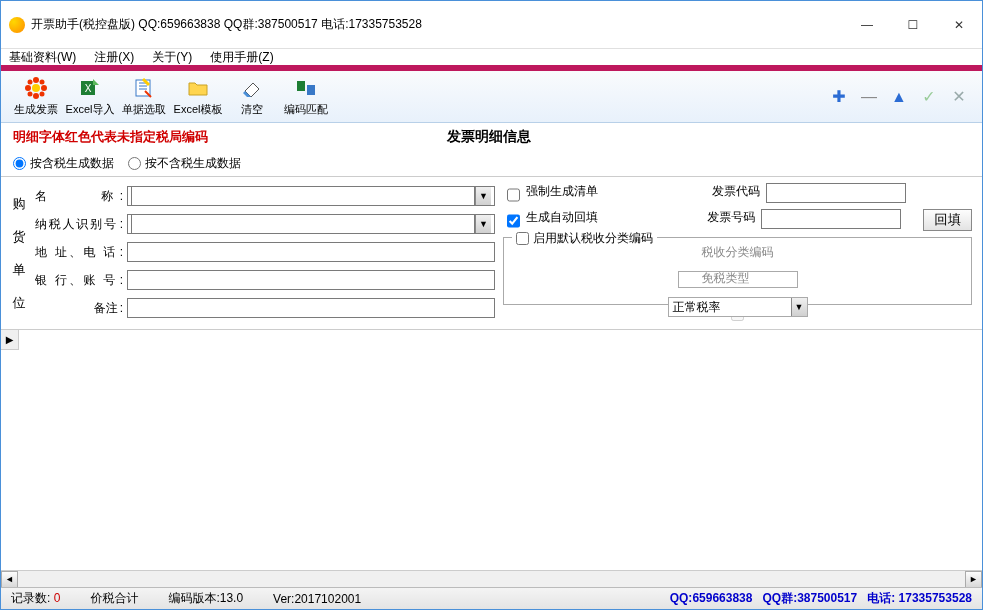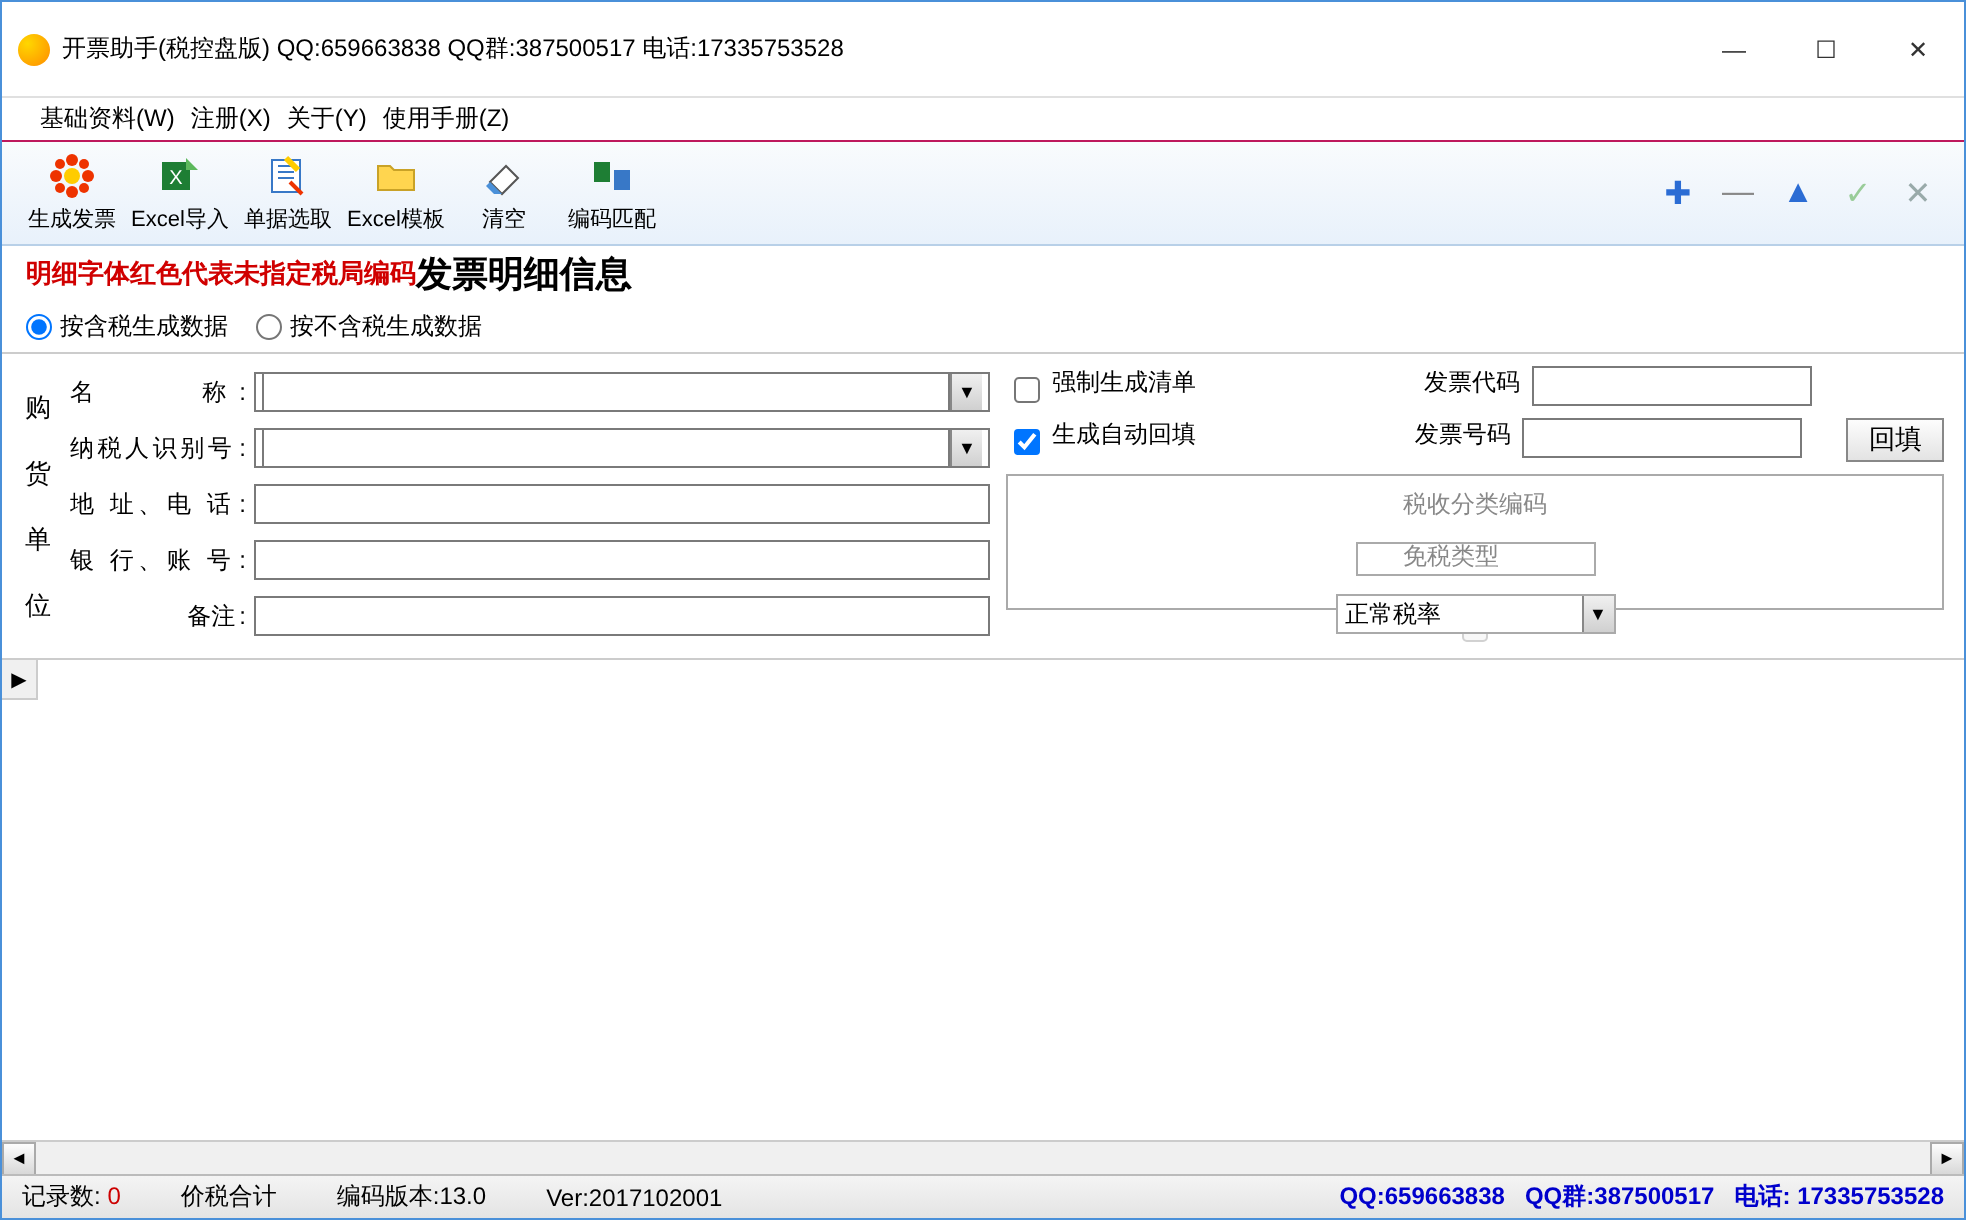--- a/index.html
+++ b/index.html
@@ -2,31 +2,31 @@
 <html><head>
 <meta charset="utf-8">
 <style>
 * { box-sizing: border-box; margin: 0; padding: 0; }
 body { font-family: "Microsoft YaHei", SimSun, Arial, sans-serif; font-size: 12px; background: #fff; width: 983px; height: 610px; overflow: hidden; display: flex; flex-direction: column; border: 1px solid #4a90d9; }
 .titlebar { height: 48px; background: #fff; display: flex; align-items: center; padding: 0 0 0 8px; border-bottom: 1px solid #e0e0e0; }
 .titlebar .app-icon { width: 16px; height: 16px; background: radial-gradient(circle at 30% 30%, #ffd700, #ff8c00); border-radius: 50%; margin-right: 6px; }
 .titlebar .title { flex: 0 0 auto; }
 .titlebar .spacer { flex: 1; }
 .win-btn { width: 46px; height: 30px; display: flex; align-items: center; justify-content: center; color: #333; }
-.menubar { height: 22px; display: flex; align-items: center; padding: 0 15px; background: #fff; border-bottom: 1px solid #be185d; }
+.menubar { height: 22px; display: flex; align-items: center; padding: 0 4px; gap: 10px; background: #fff; border-bottom: 6px solid #be185d; }
 .menubar .menu-item { padding: 2px 4px; }
 .toolbar { height: 52px; background: linear-gradient(#f9fbfd, #e8f1fb); border-bottom: 1px solid #b8d0e8; display: flex; align-items: center; padding: 0 8px; }
 .tb-btn { display: flex; flex-direction: column; align-items: center; justify-content: center; width: 54px; height: 48px; cursor: pointer; }
 .tb-icon { width: 24px; height: 24px; display: flex; align-items: center; justify-content: center; font-size: 20px; }
 .tb-label { font-size: 11px; margin-top: 2px; }
 .toolbar .spacer { flex: 1; }
 .rt-btn { width: 30px; height: 30px; display: flex; align-items: center; justify-content: center; font-size: 16px; cursor: pointer; }
 .header-row { display: flex; align-items: center; height: 28px; padding: 0 12px; }
 .red-note { color: #d00000; font-weight: bold; font-size: 13px; }
-.page-title { flex: 1; text-align: left; font-size: 18px; font-weight: bold; }
+.page-title { flex: 1; text-align: center; font-size: 14px; font-weight: bold; }
 .radio-row { display: flex; align-items: center; height: 26px; padding: 0 12px; gap: 14px; border-bottom: 1px solid #ccc; }
 .radio-row label { display: flex; align-items: center; gap: 4px; }
 .form-area { display: flex; padding: 6px 10px; gap: 8px; border-bottom: 1px solid #ccc; }
 .vert-label { width: 16px; display: flex; flex-direction: column; justify-content: space-around; align-items: center; font-size: 13px; padding: 4px 0; }
 .left-form { flex: 0 0 460px; }
 .form-row { display: flex; align-items: center; height: 26px; margin-bottom: 2px; }
 .form-row .lbl { width: 92px; text-align: justify; text-align-last: justify; padding-right: 4px; letter-spacing: 0; }
 .form-row .lbl::after { content: ":"; margin-left: 2px; }
 .form-row input[type=text], .form-row .combo { flex: 1; height: 20px; border: 1px solid #7a7a7a; background: #fff; padding: 0 3px; font-size: 12px; }
 .combo { display: flex; align-items: center; }
@@ -217,20 +217,24 @@
     <div class="chk-row">
       <input type="checkbox" checked="" style="">
         <span>生成自动回填</span>
       <div style="flex:1"></div>
       <span class="clbl">发票号码</span>
       <input type="text" style="width: 140px; height: 20px; border: 1px solid rgb(122, 122, 122);" value="">
       <div style="width:10px"></div>
       <button class="btn">回填</button>
     </div>
     <div class="groupbox">
+      <div class="legend">
+          <input type="checkbox" style="">
+          <span>启用默认税收分类编码</span>
+        </div>
       <div class="gb-row">
         <span class="glbl">税收分类编码</span>
         <input type="text" disabled="" value="" style="">
         <div style="flex:1"></div>
         <input type="checkbox" disabled="" style="">
         <span class="disabled">使用优惠政策</span>
         <div style="width:40px"></div>
       </div>
       <div class="gb-row">
         <span class="glbl">免税类型</span>

